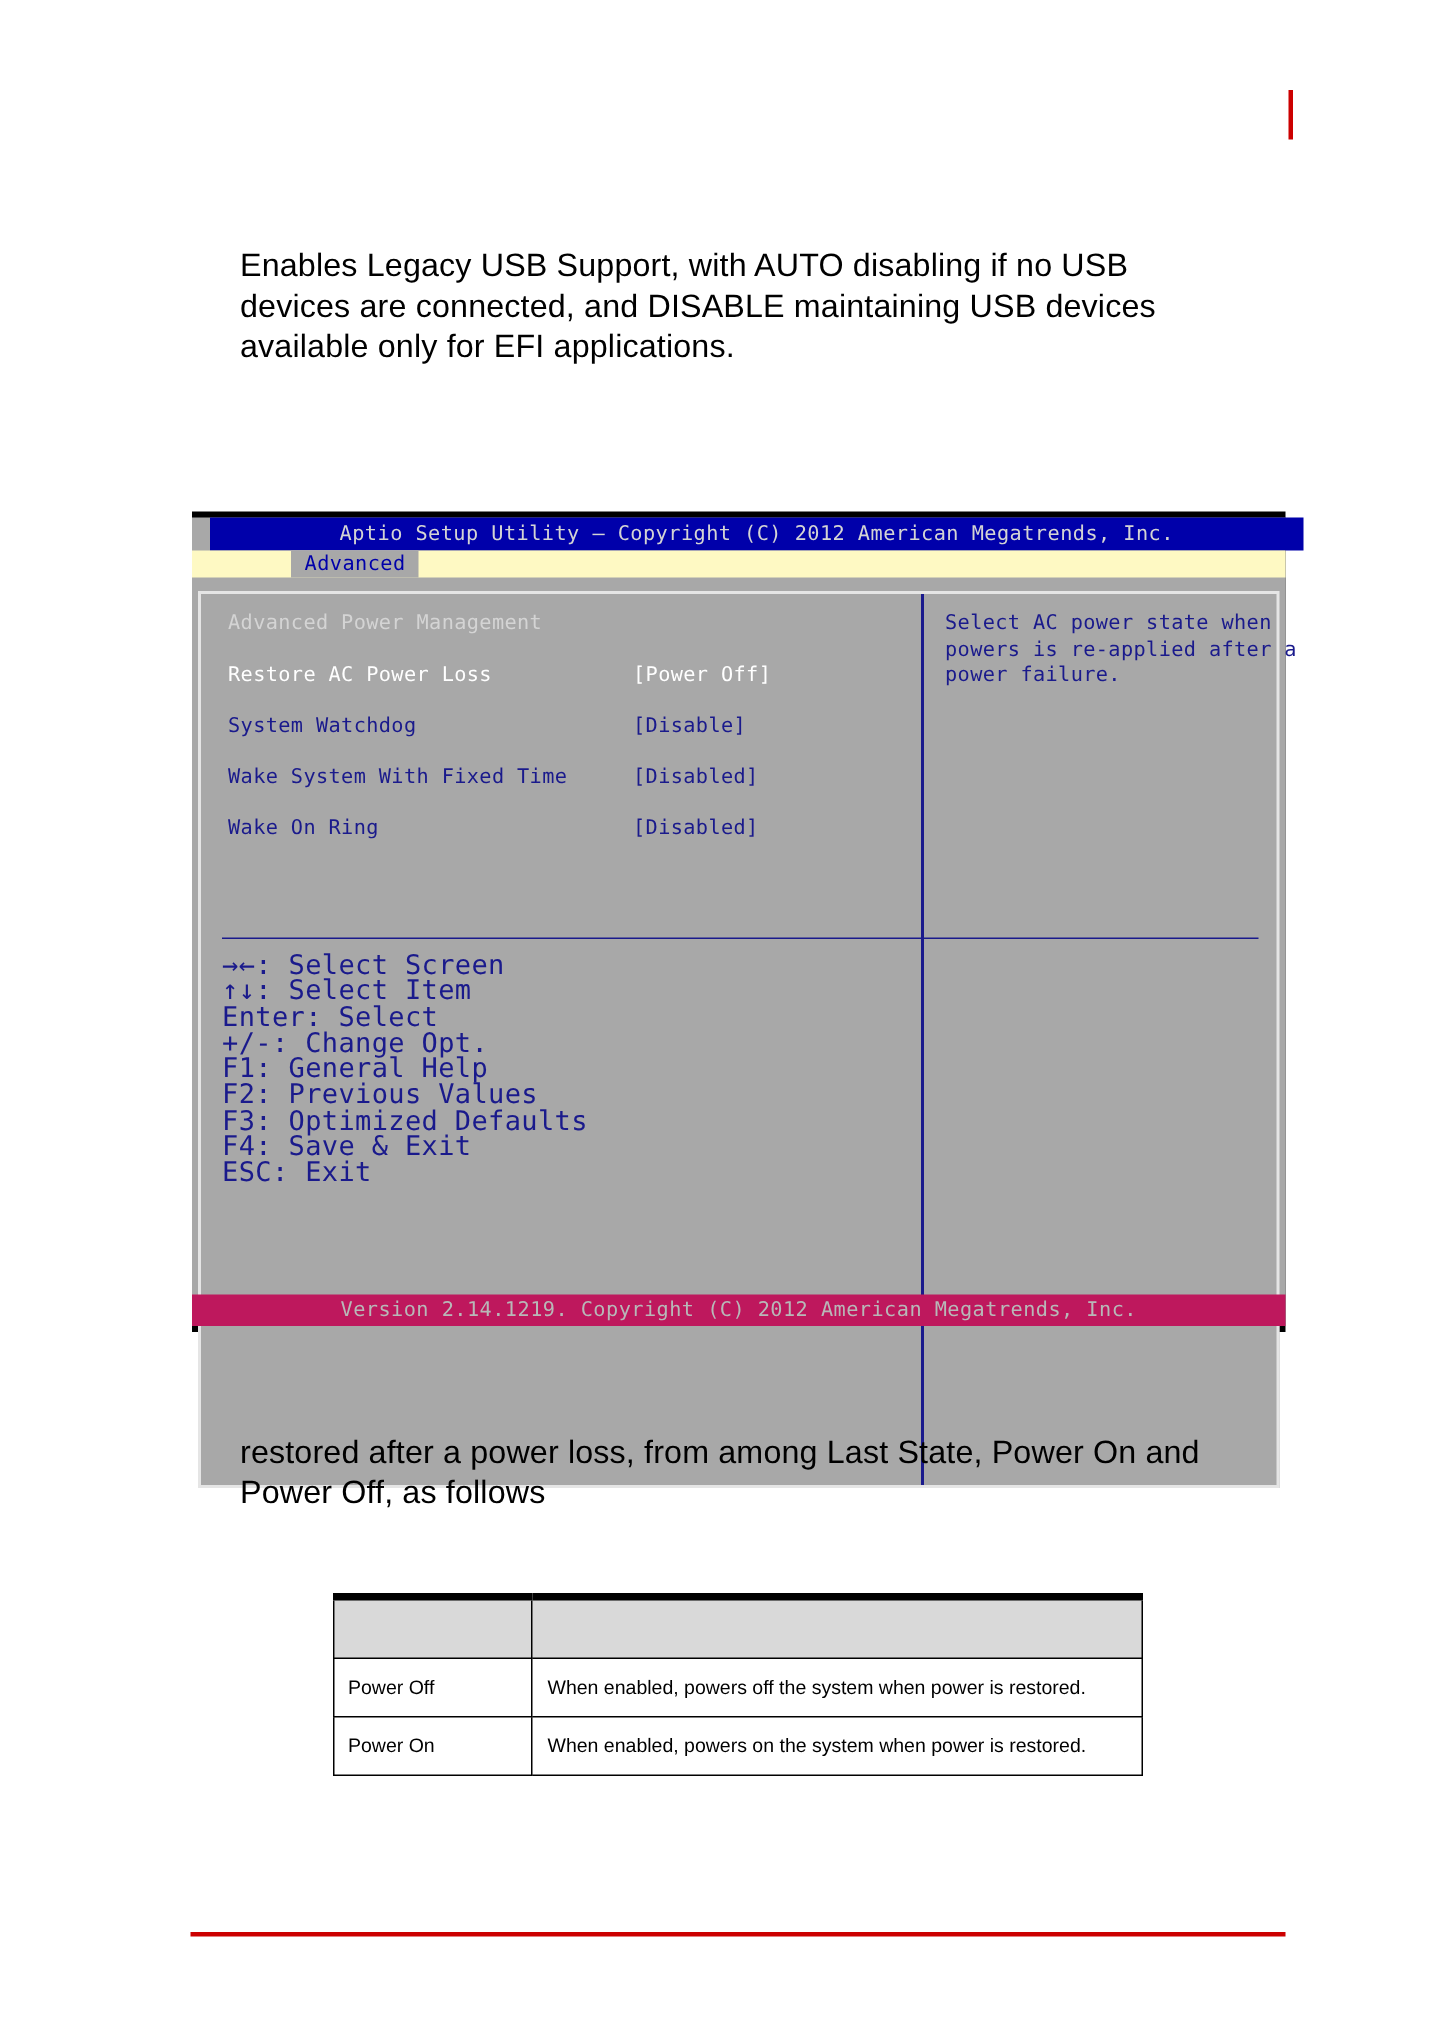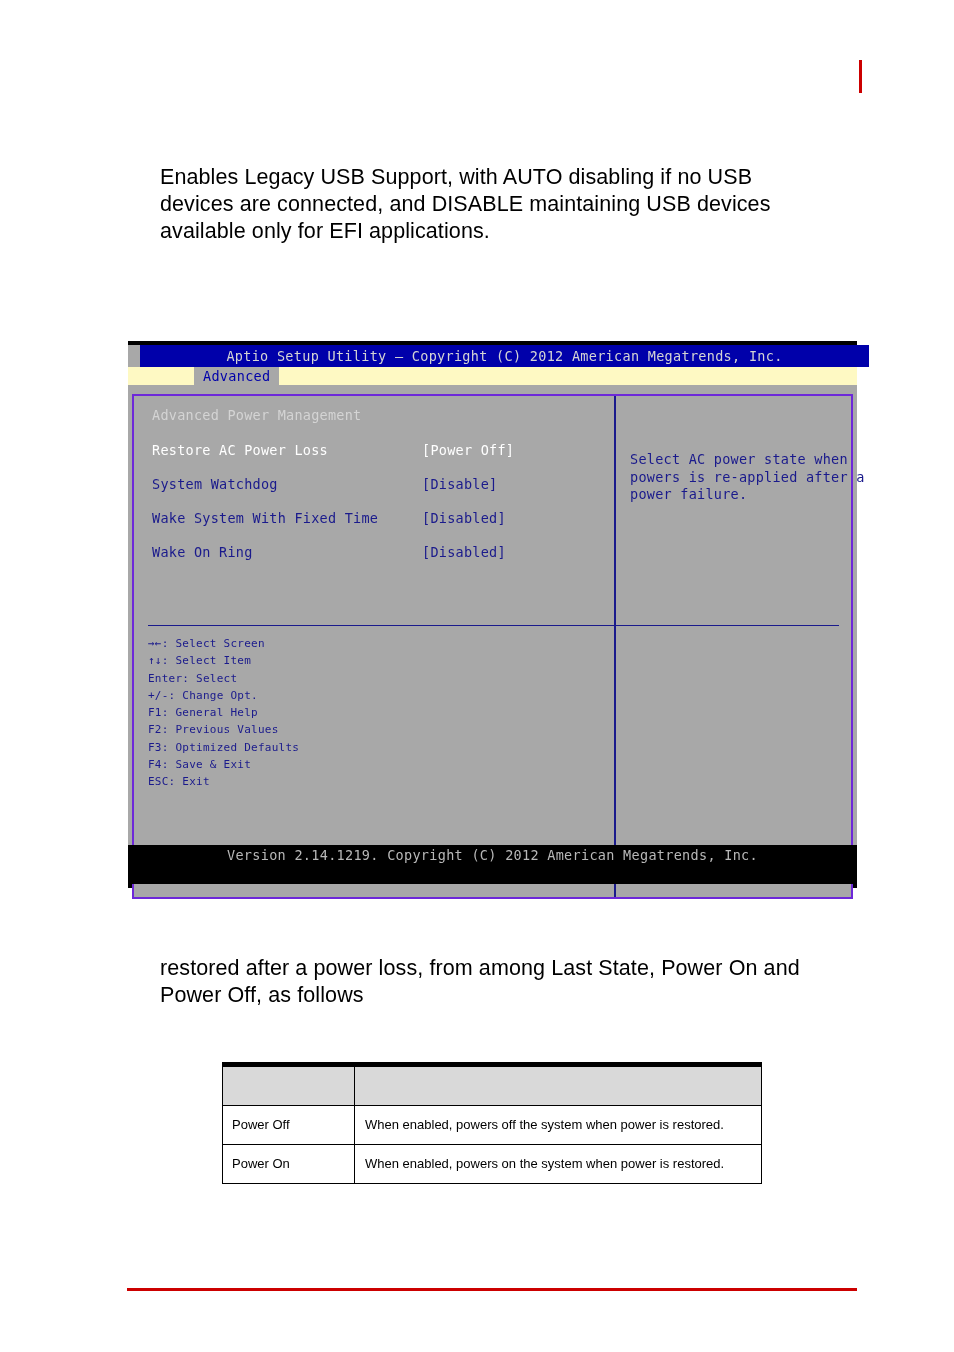--- a/index.html
+++ b/index.html
@@ -97,22 +97,22 @@
     letter-spacing: 0.3px;
     white-space: nowrap;
   }
 
   
   .bios-frame {
     position: absolute;
     left: 4px;
     top: 49px;
     right: 4px;
-    height: 505px;
-    border: 2px solid #6d28d9;
+    height: 598px;
+    border: 2px solid #e5e5e5;
     box-sizing: border-box;
     background: #a8a8a8;
   }
   .bios-vdiv {
     position: absolute;
     left: 480px;
     top: 0;
     bottom: 0;
     width: 2px;
     background: #1a1a8c;
@@ -155,50 +155,49 @@
   .bios-right {
     position: absolute;
     left: 482px; top: 0;
     right: 0; height: 100%;
     box-sizing: border-box;
     padding: 11px 10px 0 14px;
     color: #1a1a8c;
     font-size: 13.5px;
     line-height: 17.5px;
     letter-spacing: 0.25px;
-    margin-top: 44px;
   }
   .bios-help-line { white-space: nowrap; }
   .bios-hr {
     position: absolute;
     left: 14px;
     right: 12px;
     top: 229px;
     height: 1px;
     background: #1a1a8c;
   }
   .bios-keys {
     position: absolute;
     left: 14px;
     top: 239px;
     color: #1a1a8c;
-    font-size: 11px;
+    font-size: 18px;
     line-height: 17.3px;
     letter-spacing: 0.25px;
   }
   .bios-keys div { white-space: nowrap; }
 
   
   .bios-footer {
     position: absolute;
     left: 0;
     bottom: 0;
     width: 100%;
-    height: 39px;
-    background: #000000;
+    height: 21px;
+    background: #be185d;
     color: #b8b8b8;
     font-size: 13.5px;
     line-height: 21px;
     text-align: center;
     letter-spacing: 0.3px;
     white-space: nowrap;
   }
 
   
   .opt-table {

